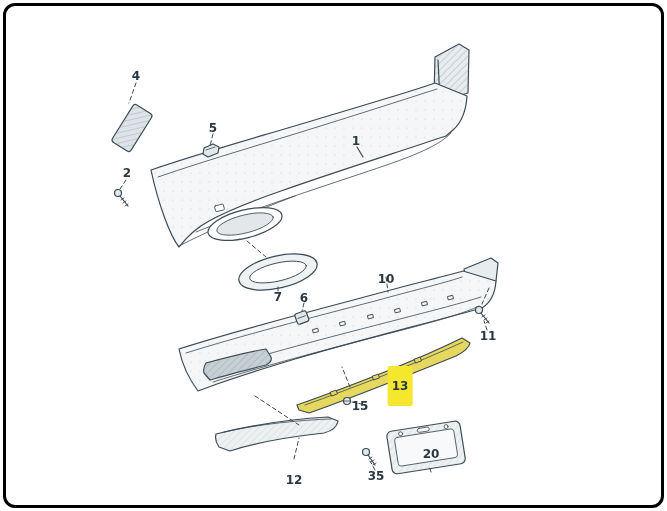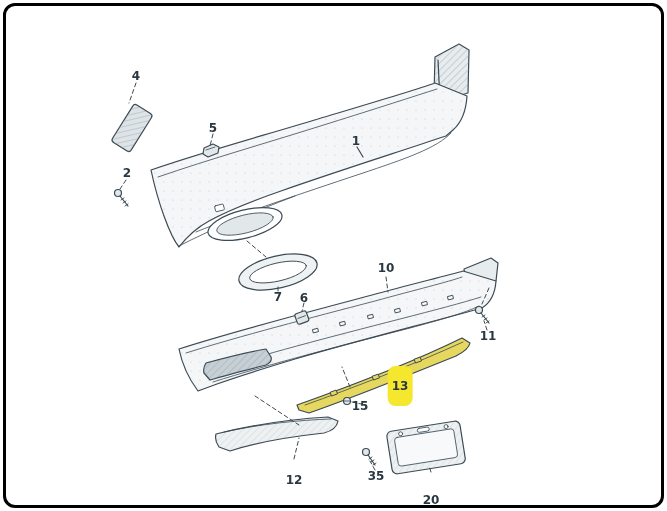--- a/index.html
+++ b/index.html
@@ -2,21 +2,21 @@
 <html><head>
 <meta charset="utf-8">
 <style>
   html,body{margin:0;padding:0;background:#ffffff;}
   .frame{position:relative;width:667px;height:511px;background:#ffffff;overflow:hidden;
          font-family:"DejaVu Sans",sans-serif;}
   .frame-border{position:absolute;inset:3px;border:3px solid #000;border-radius:12px;pointer-events:none;}
   .drawing{position:absolute;left:0;top:0;}
   .lbl{position:absolute;transform:translate(-50%,-50%);font:700 12px "DejaVu Sans",sans-serif;
        color:#2a3740;line-height:1;white-space:nowrap;}
-  .lbl.hl{background:#f5e62e;padding:14px 4px;border-radius:8px;}
+  .lbl.hl{background:#f5e62e;padding:14px 4px;border-radius:2px;}
 </style>
 </head>
 <body>
 
 <div class="frame">
 
   <svg class="drawing" width="667" height="511" viewBox="0 0 667 511">
     <defs>
       <pattern id="hatch" width="5" height="5" patternUnits="userSpaceOnUse" patternTransform="rotate(45)">
         <line x1="0" y1="0" x2="0" y2="5" stroke="#8d9aa3" stroke-width="0.7"></line>
@@ -163,22 +163,22 @@
       <line x1="357" y1="147" x2="363" y2="157"></line>
     </g>
   </svg>
 
   <div class="lbl" style="left:356px;top:141px">1</div>
   <div class="lbl" style="left:127px;top:173px">2</div>
   <div class="lbl" style="left:136px;top:76px">4</div>
   <div class="lbl" style="left:213px;top:128px">5</div>
   <div class="lbl" style="left:304px;top:298px">6</div>
   <div class="lbl" style="left:278px;top:297px">7</div>
-  <div class="lbl" style="left:386px;top:268px">10</div>
+  <div class="lbl" style="left:386px;top:279px">10</div>
   <div class="lbl" style="left:488px;top:336px">11</div>
   <div class="lbl" style="left:294px;top:480px">12</div>
   <div class="lbl hl" style="left:400px;top:386px">13</div>
   <div class="lbl" style="left:360px;top:406px">15</div>
-  <div class="lbl" style="left:431px;top:500px">20</div>
+  <div class="lbl" style="left:431px;top:454px">20</div>
   <div class="lbl" style="left:376px;top:476px">35</div>
 
   <div class="frame-border"></div>
 </div>
 
 </body></html>

